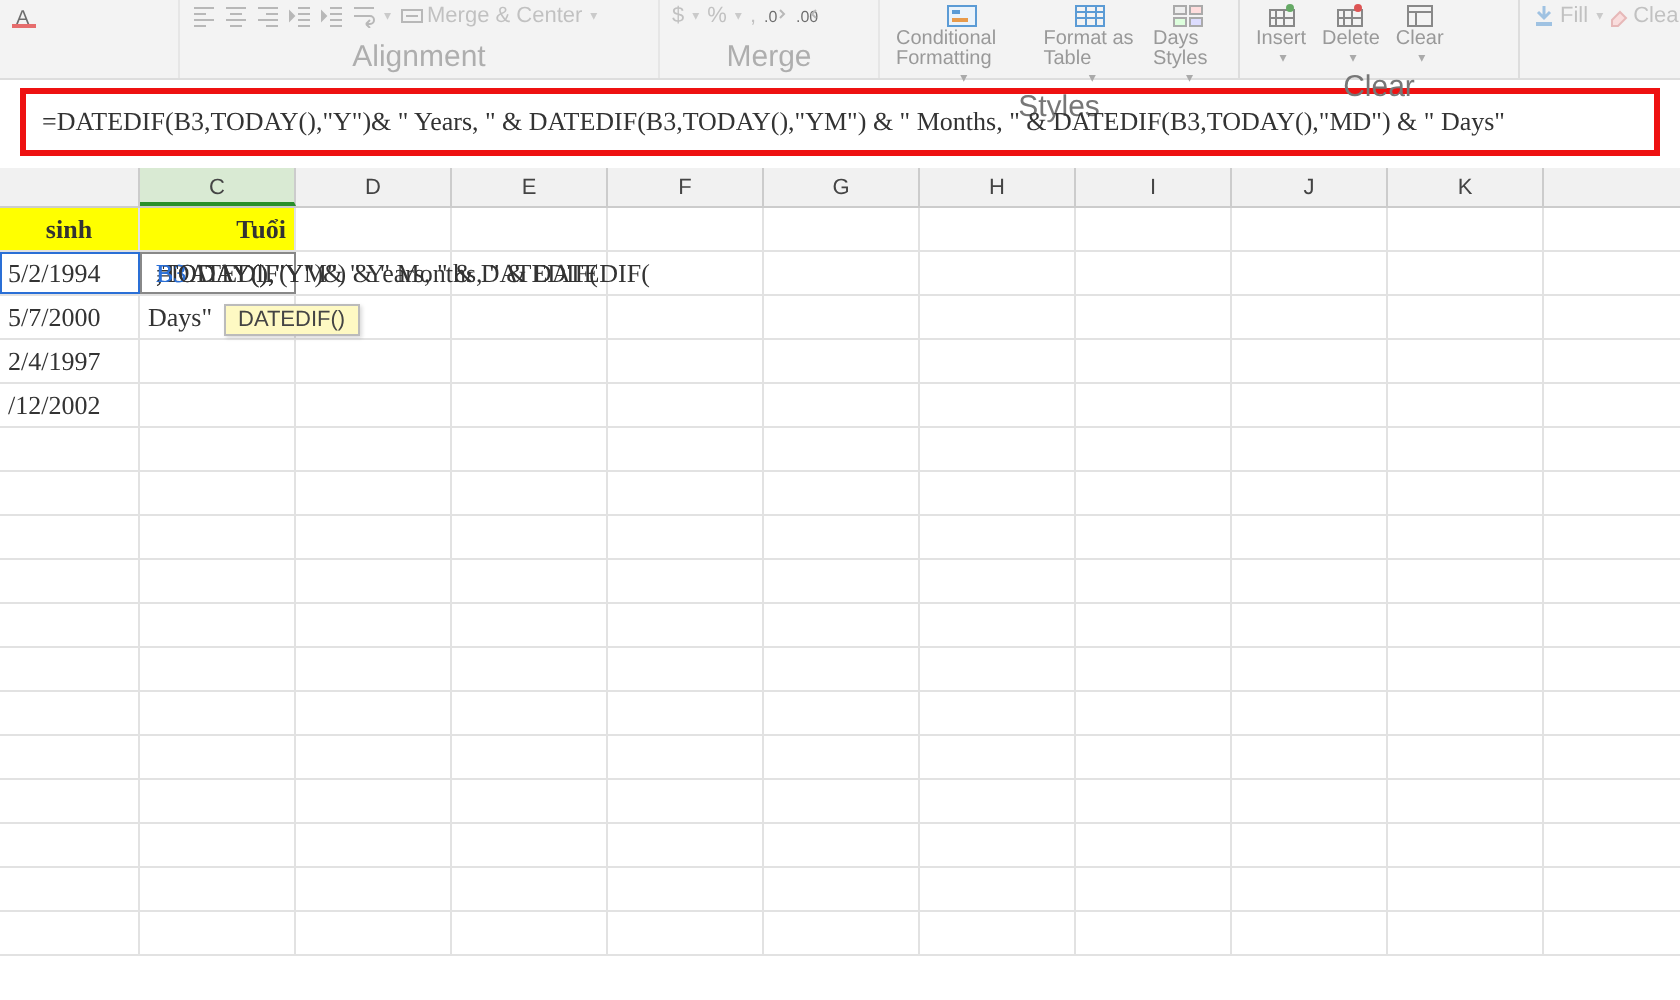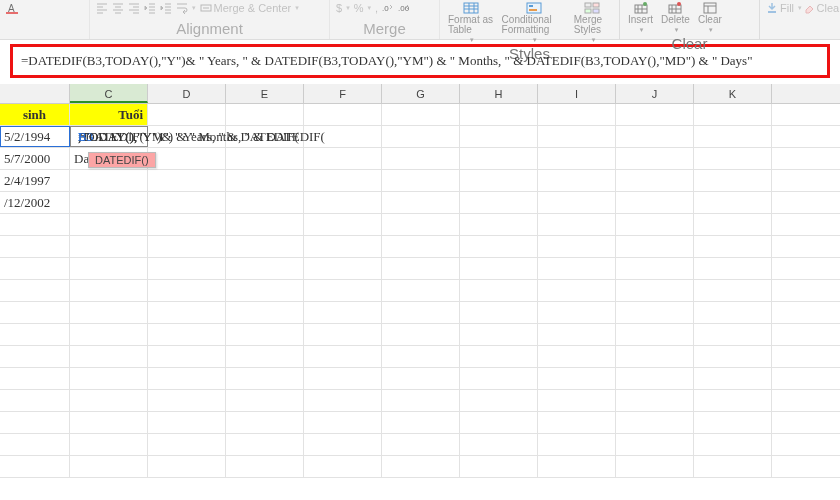--- a/index.html
+++ b/index.html
@@ -33,21 +33,21 @@
   .row { display: flex; height: 22px; border-bottom: 1px solid #e2e2e2; }
   .cell { border-right: 1px solid #e2e2e2; padding: 0 4px; font-size: 13px; font-family: "Times New Roman", serif; line-height: 22px; white-space: nowrap; overflow: visible; }
   .cell:first-child { width: 70px; }
   .cell:nth-child(n+2) { width: 78px; }
   .hdr-yellow { background: #ffff00; font-weight: bold; text-align: center; }
   .hdr-yellow + .hdr-yellow { text-align: right; }
   .spill { position: relative; z-index: 5; overflow: visible; padding-left: 32px; }
   .spill span { position: absolute; left: 4px; white-space: nowrap; }
   .refblue { color: #2a6fd6; }
   .edit-cell { outline: 1px solid #888; outline-offset: -1px; }
-  .tooltip { position: absolute; left: 88px; top: 48px; background: #fca5a5; border: 1px solid #bbb; padding: 1px 6px; font-size: 11px; font-family: "Segoe UI", Arial, sans-serif; color: #444; z-index: 10; box-shadow: 1px 1px 2px rgba(0,0,0,.15); }
+  .tooltip { position: absolute; left: 112px; top: 48px; background: #fef9c3; border: 1px solid #bbb; padding: 1px 6px; font-size: 11px; font-family: "Segoe UI", Arial, sans-serif; color: #444; z-index: 10; box-shadow: 1px 1px 2px rgba(0,0,0,.15); }
 
   
   .ic { width: 12px; height: 12px; display: inline-block; }
 </style>
 </head>
 <body>
 
 <div class="ribbon">
   <div class="rgroup dimmed" style="width:90px">
     <div class="rgroup-btns">
@@ -119,41 +119,41 @@
             <path d="M10 3l-2 2 2 2" stroke="#888" fill="none"></path>
           </svg>
         </span>
     </div>
     <div class="rgroup-label">Merge</div>
   </div>
   <div class="rgroup" style="width:180px">
     <div class="rgroup-btns">
       <span class="vbtn dd">
           <svg width="16" height="12" viewBox="0 0 16 12">
-            <rect x="1" y="1" width="14" height="10" stroke="#5b9bd5" fill="none"></rect>
-            <path d="M1 4h14M1 7h14M6 1v10M11 1v10" stroke="#5b9bd5"></path>
-          </svg>
-          <span>Format as Table</span>
-        </span>
-      <span class="vbtn dd">
-          <svg width="16" height="12" viewBox="0 0 16 12">
             <rect x="1" y="1" width="14" height="10" stroke="#5b9bd5" fill="#eaf3fb"></rect>
             <rect x="3" y="3" width="4" height="2" fill="#5b9bd5"></rect>
             <rect x="3" y="7" width="8" height="2" fill="#e89b4c"></rect>
           </svg>
           <span>Conditional Formatting</span>
+        </span>
+      <span class="vbtn dd">
+          <svg width="16" height="12" viewBox="0 0 16 12">
+            <rect x="1" y="1" width="14" height="10" stroke="#5b9bd5" fill="none"></rect>
+            <path d="M1 4h14M1 7h14M6 1v10M11 1v10" stroke="#5b9bd5"></path>
+          </svg>
+          <span>Format as Table</span>
         </span>
       <span class="vbtn dd">
           <svg width="16" height="12" viewBox="0 0 16 12">
             <rect x="1" y="1" width="6" height="4" fill="#eee" stroke="#aaa"></rect>
             <rect x="9" y="1" width="6" height="4" fill="#fdd" stroke="#aaa"></rect>
             <rect x="1" y="7" width="6" height="4" fill="#dfd" stroke="#aaa"></rect>
             <rect x="9" y="7" width="6" height="4" fill="#ddf" stroke="#aaa"></rect>
           </svg>
-          <span>Merge Styles</span>
+          <span>Days Styles</span>
         </span>
     </div>
     <div class="rgroup-label">Styles</div>
   </div>
   <div class="rgroup" style="width:140px">
     <div class="rgroup-btns">
       <span class="vbtn dd">
           <svg width="14" height="12" viewBox="0 0 14 12">
             <rect x="1" y="3" width="12" height="8" stroke="#888" fill="none"></rect>
             <path d="M4 3v8M8 3v8M1 7h12" stroke="#888"></path>

